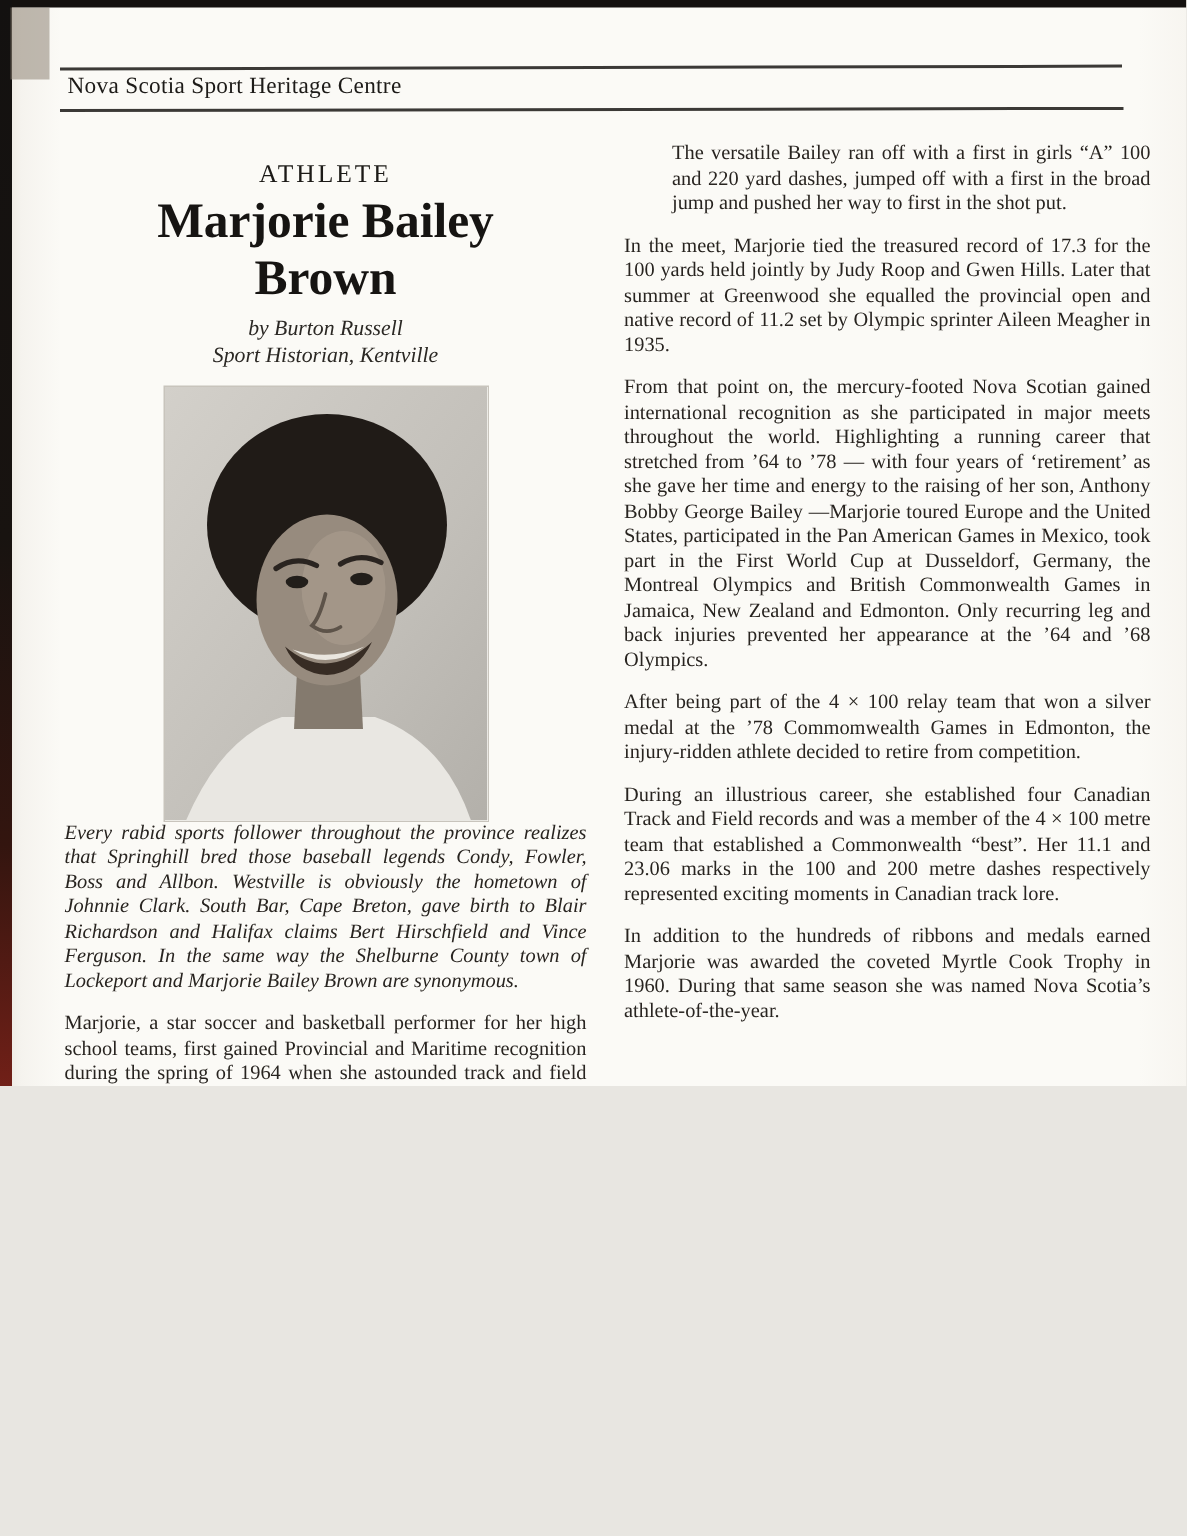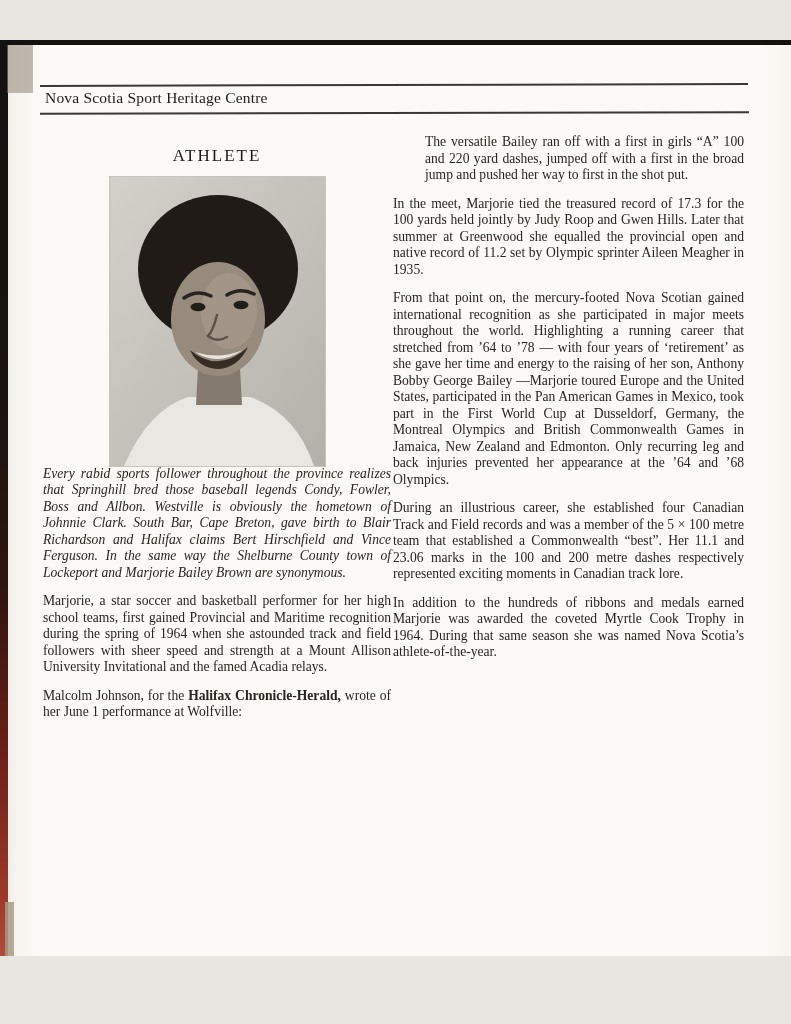--- a/index.html
+++ b/index.html
@@ -1,34 +1,33 @@
 <!DOCTYPE html>
 <html><head>
 <meta charset="utf-8">
 <style>
   html,body{margin:0;padding:0;background:#e8e6e1;}
   .page{
-    position:relative;width:791px;height:916px;overflow:hidden;
+    position:relative;width:791px;height:724px;overflow:hidden;
     background:linear-gradient(90deg,#e9e5dd 0px,#f5f3ee 14px,#fbfaf6 40px,#fbfaf6 96%,#f7f5f0 100%);
     font-family:"Liberation Serif","DejaVu Serif",serif;
     color:#221f1b;
-    margin-top:40px;
   }
   .edge-top{position:absolute;top:0;left:0;width:791px;height:5px;background:#14110f;}
   .edge-left{position:absolute;top:0;left:0;width:8px;height:1024px;
     background:linear-gradient(#131110 0%,#181310 35%,#33150f 55%,#6e1f17 70%,#a33a2e 85%,#c96a58 97%,#d98f7b 100%);}
   .edge-blotch-top{position:absolute;left:7px;top:5px;width:26px;height:48px;background:#8e8374;opacity:.55;}
   .edge-blotch-bottom{position:absolute;left:5px;top:862px;width:9px;height:112px;background:#a89a84;opacity:.85;}
   .rule{position:absolute;height:2px;background:#3b3936;}
   .rule-1{left:40px;top:44px;width:708px;transform:rotate(-0.15deg);}
   .rule-2{left:40px;top:72px;width:709px;transform:rotate(-0.12deg);}
   .masthead{position:absolute;left:45px;top:49px;font-size:15.5px;letter-spacing:.2px;color:#1d1b18;}
   .col{position:absolute;top:94px;font-size:13.6px;line-height:16.5px;text-align:justify;color:#282420;}
   .col-left{left:43px;width:348px;}
-  .col-right{left:393px;width:351px;}
+  .col-right{left:416px;width:351px;}
   .kicker{margin-top:14px;text-align:center;font-size:17px;letter-spacing:2px;color:#1c1a17;}
   .headline{margin-top:4px;text-align:center;font-weight:bold;font-size:33px;line-height:38px;color:#161412;}
   .byline{margin-top:5px;text-align:center;font-style:italic;font-size:14.5px;line-height:18px;color:#2b2824;}
   .photo{display:block;margin:12px auto 0 auto;width:215px;height:289px;box-shadow:0 0 0 1px #c8c4bc;}
   .body-start{margin-top:23px;font-style:italic;}
   p.bodyp{margin:0 0 12px 0;}
   p.quotep{margin:0 0 12px 0;padding-left:40px;}
   .col-right p.quotep{padding-left:32px;}
   .boldinline{font-weight:bold;}
   .pagenum{position:absolute;left:55px;top:986px;font-size:10px;color:#24211d;}
@@ -42,20 +41,28 @@
   <div class="edge-left"></div>
   <div class="edge-blotch-top"></div>
   <div class="edge-blotch-bottom"></div>
 
   <div class="rule rule-1"></div>
   <div class="masthead">Nova Scotia Sport Heritage Centre</div>
   <div class="rule rule-2"></div>
 
   <div class="col col-left">
     <div class="kicker">ATHLETE</div>
+    <div class="headline">
+      <div>Marjorie Bailey</div>
+      <div>Brown</div>
+    </div>
+    <div class="byline">
+      <div>by Burton Russell</div>
+      <div>Sport Historian, Kentville</div>
+    </div>
 
     <svg class="photo" viewBox="0 0 215 289" role="img">
       <defs>
         <linearGradient id="phbg" x1="0" y1="0" x2="1" y2="1">
           <stop offset="0" stop-color="#d3d0ca"></stop>
           <stop offset="0.6" stop-color="#c2bfb9"></stop>
           <stop offset="1" stop-color="#b3b0aa"></stop>
         </linearGradient>
       </defs>
       <rect width="215" height="289" fill="url(#phbg)"></rect>
@@ -75,19 +82,20 @@
 
     <p class="bodyp body-start">Every rabid sports follower throughout the province realizes that Springhill bred those baseball legends Condy, Fowler, Boss and Allbon. Westville is obviously the hometown of Johnnie Clark. South Bar, Cape Breton, gave birth to Blair Richardson and Halifax claims Bert Hirschfield and Vince Ferguson. In the same way the Shelburne County town of Lockeport and Marjorie Bailey Brown are synonymous.</p>
     <p class="bodyp">Marjorie, a star soccer and basketball performer for her high school teams, first gained Provincial and Maritime recognition during the spring of 1964 when she astounded track and field followers with sheer speed and strength at a Mount Allison University Invitational and the famed Acadia relays.</p>
     <p class="bodyp"><span>Malcolm Johnson, for the </span><span class="boldinline">Halifax Chronicle-Herald,</span><span> wrote of her June 1 performance at Wolfville:</span></p>
   </div>
 
   <div class="col col-right">
     <p class="quotep">The versatile Bailey ran off with a first in girls “A” 100 and 220 yard dashes, jumped off with a first in the broad jump and pushed her way to first in the shot put.</p>
     <p class="bodyp">In the meet, Marjorie tied the treasured record of 17.3 for the 100 yards held jointly by Judy Roop and Gwen Hills. Later that summer at Greenwood she equalled the provincial open and native record of 11.2 set by Olympic sprinter Aileen Meagher in 1935.</p>
     <p class="bodyp">From that point on, the mercury-footed Nova Scotian gained international recognition as she participated in major meets throughout the world. Highlighting a running career that stretched from ’64 to ’78 — with four years of ‘retirement’ as she gave her time and energy to the raising of her son, Anthony Bobby George Bailey —Marjorie toured Europe and the United States, participated in the Pan American Games in Mexico, took part in the First World Cup at Dusseldorf, Germany, the Montreal Olympics and British Commonwealth Games in Jamaica, New Zealand and Edmonton. Only recurring leg and back injuries prevented her appearance at the ’64 and ’68 Olympics.</p>
-    <p class="bodyp">During an illustrious career, she established four Canadian Track and Field records and was a member of the 5 × 100 metre team that established a Commonwealth “best”. Her 11.1 and 23.06 marks in the 100 and 200 metre dashes respectively represented exciting moments in Canadian track lore.</p>
-    <p class="bodyp">In addition to the hundreds of ribbons and medals earned Marjorie was awarded the coveted Myrtle Cook Trophy in 1964. During that same season she was named Nova Scotia’s athlete-of-the-year.</p>
+    <p class="bodyp">After being part of the 4 × 100 relay team that won a silver medal at the ’78 Commomwealth Games in Edmonton, the injury-ridden athlete decided to retire from competition.</p>
+    <p class="bodyp">During an illustrious career, she established four Canadian Track and Field records and was a member of the 4 × 100 metre team that established a Commonwealth “best”. Her 11.1 and 23.06 marks in the 100 and 200 metre dashes respectively represented exciting moments in Canadian track lore.</p>
+    <p class="bodyp">In addition to the hundreds of ribbons and medals earned Marjorie was awarded the coveted Myrtle Cook Trophy in 1960. During that same season she was named Nova Scotia’s athlete-of-the-year.</p>
   </div>
 
   <div class="pagenum">14</div>
 
 </div>
 
 </body></html>

